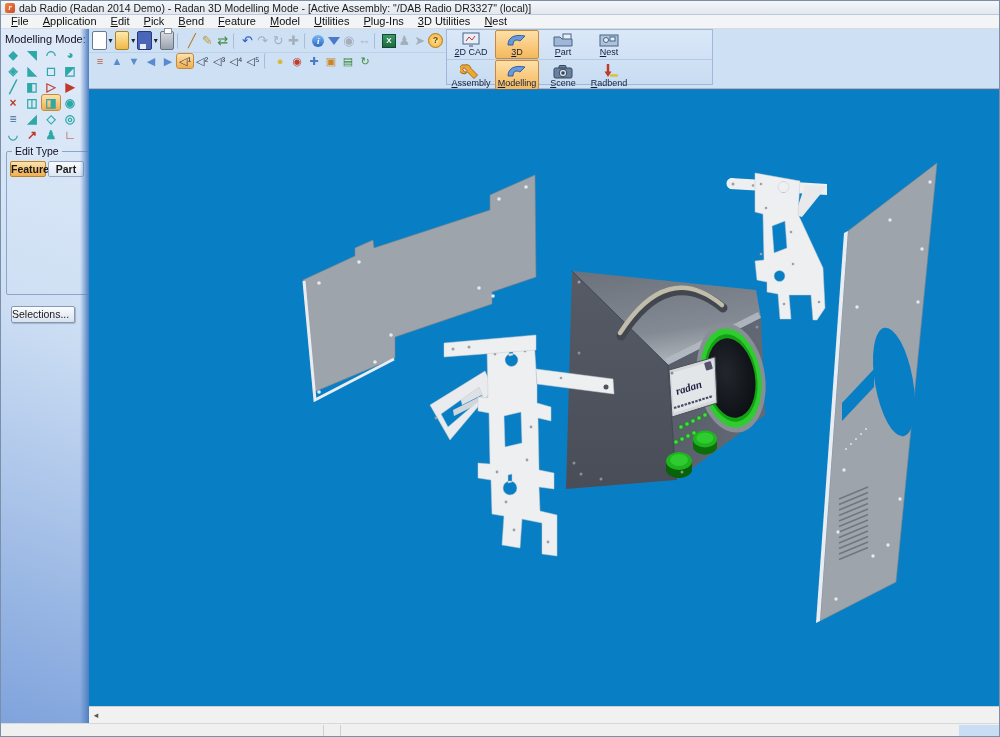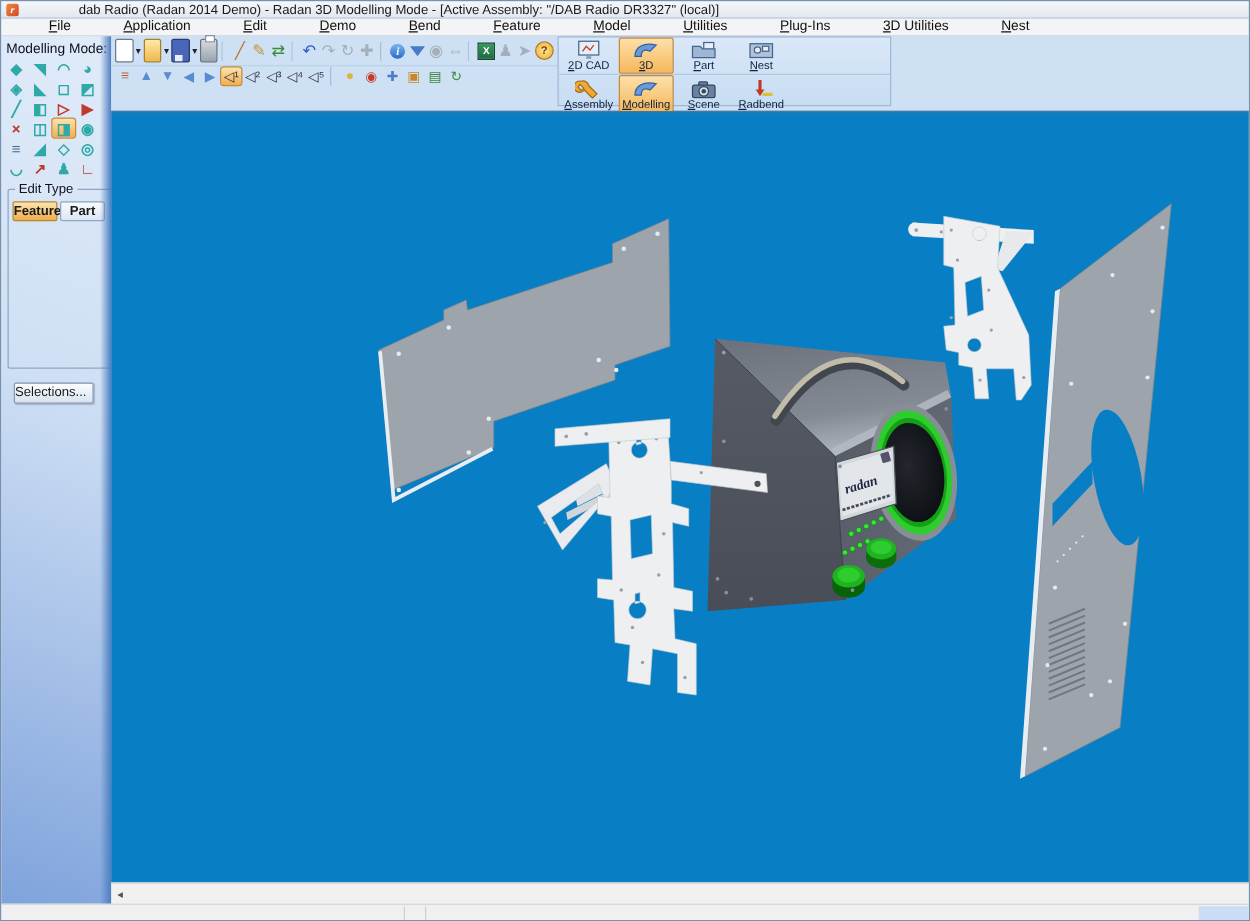--- a/index.html
+++ b/index.html
@@ -2,25 +2,25 @@
 <html><head>
 <meta charset="utf-8">
 <style>
   * { margin:0; padding:0; box-sizing:border-box; }
   html,body { width:1000px; height:737px; overflow:hidden; }
   body { font-family:"Liberation Sans", sans-serif; font-size:11px; background:#CEE0F4; position:relative; border:1px solid #7A8FA8; }
 
   
   .titlebar { height:14px; background:linear-gradient(#F4F7FA,#E2E8F0); border-bottom:1px solid #BEC8D6; display:flex; align-items:center; gap:4px; padding-left:4px; }
   .win-icon { width:10px; height:10px; background:linear-gradient(135deg,#F08A3C,#D0482A); border-radius:2px; color:#FFF; font:bold italic 8px/10px "Liberation Serif",serif; text-align:center; flex:0 0 auto; }
-  .title-text { font-size:10.5px; color:#1A1A1A; white-space:nowrap;margin-left:44px; }
+  .title-text { font-size:10.5px; color:#1A1A1A; white-space:nowrap; }
 
   
   .menubar { height:14px; background:#F3F4F6; border-bottom:1px solid #D8DCE2; display:flex; align-items:center; padding-left:3px; }
-  .menubar .itm { display:inline-block; padding:0 7px; font-size:11px; line-height:13px; color:#111; cursor:default;margin-left:28px; }
+  .menubar .itm { display:inline-block; padding:0 7px; font-size:11px; line-height:13px; color:#111; cursor:default; }
   .menubar .itm::first-letter { text-decoration:underline; }
 
   
   .sidebar { position:absolute; left:0; top:28px; width:88px; height:694px; background:linear-gradient(200deg,#E0EBF9 0%,#CFE0F4 40%,#7FA3DC 100%); }
   .sidebar::after { content:""; position:absolute; right:0; top:0; width:9px; height:100%; background:linear-gradient(to right, rgba(62,108,176,0), #4E7EC0); }
   .sb-title { padding:4px 0 2px 4px; color:#101020; }
   .mode-grid { display:grid; grid-template-columns:repeat(4,19px); grid-auto-rows:16px; padding-left:3px; position:relative; z-index:2; }
   .mode-grid .itm { width:18px; height:15px; display:flex; align-items:center; justify-content:center; font-size:12px; font-weight:bold; color:#2FA8A8; cursor:default; }
   .mode-grid .itm.selected { background:linear-gradient(#FDE3AC,#F0AE4E); outline:1px solid #C8893A; border-radius:2px; }
   .edit-type { position:absolute; left:5px; top:122px; width:96px; height:144px; border:1px solid #8CA6C8; border-radius:2px; }
@@ -81,21 +81,21 @@
 
 <div class="titlebar">
   <div class="win-icon">r</div>
   <div class="title-text">dab Radio (Radan 2014 Demo) - Radan 3D Modelling Mode - [Active Assembly: "/DAB Radio DR3327" (local)]</div>
 </div>
 
 <div class="menubar">
     <span class="itm">File</span>
     <span class="itm">Application</span>
     <span class="itm">Edit</span>
-    <span class="itm">Demo</span>
+    <span class="itm">Pick</span>
     <span class="itm">Bend</span>
     <span class="itm">Feature</span>
     <span class="itm">Model</span>
     <span class="itm">Utilities</span>
     <span class="itm">Plug-Ins</span>
     <span class="itm">3D Utilities</span>
     <span class="itm">Nest</span>
   </div>
 
 <div class="sidebar">

